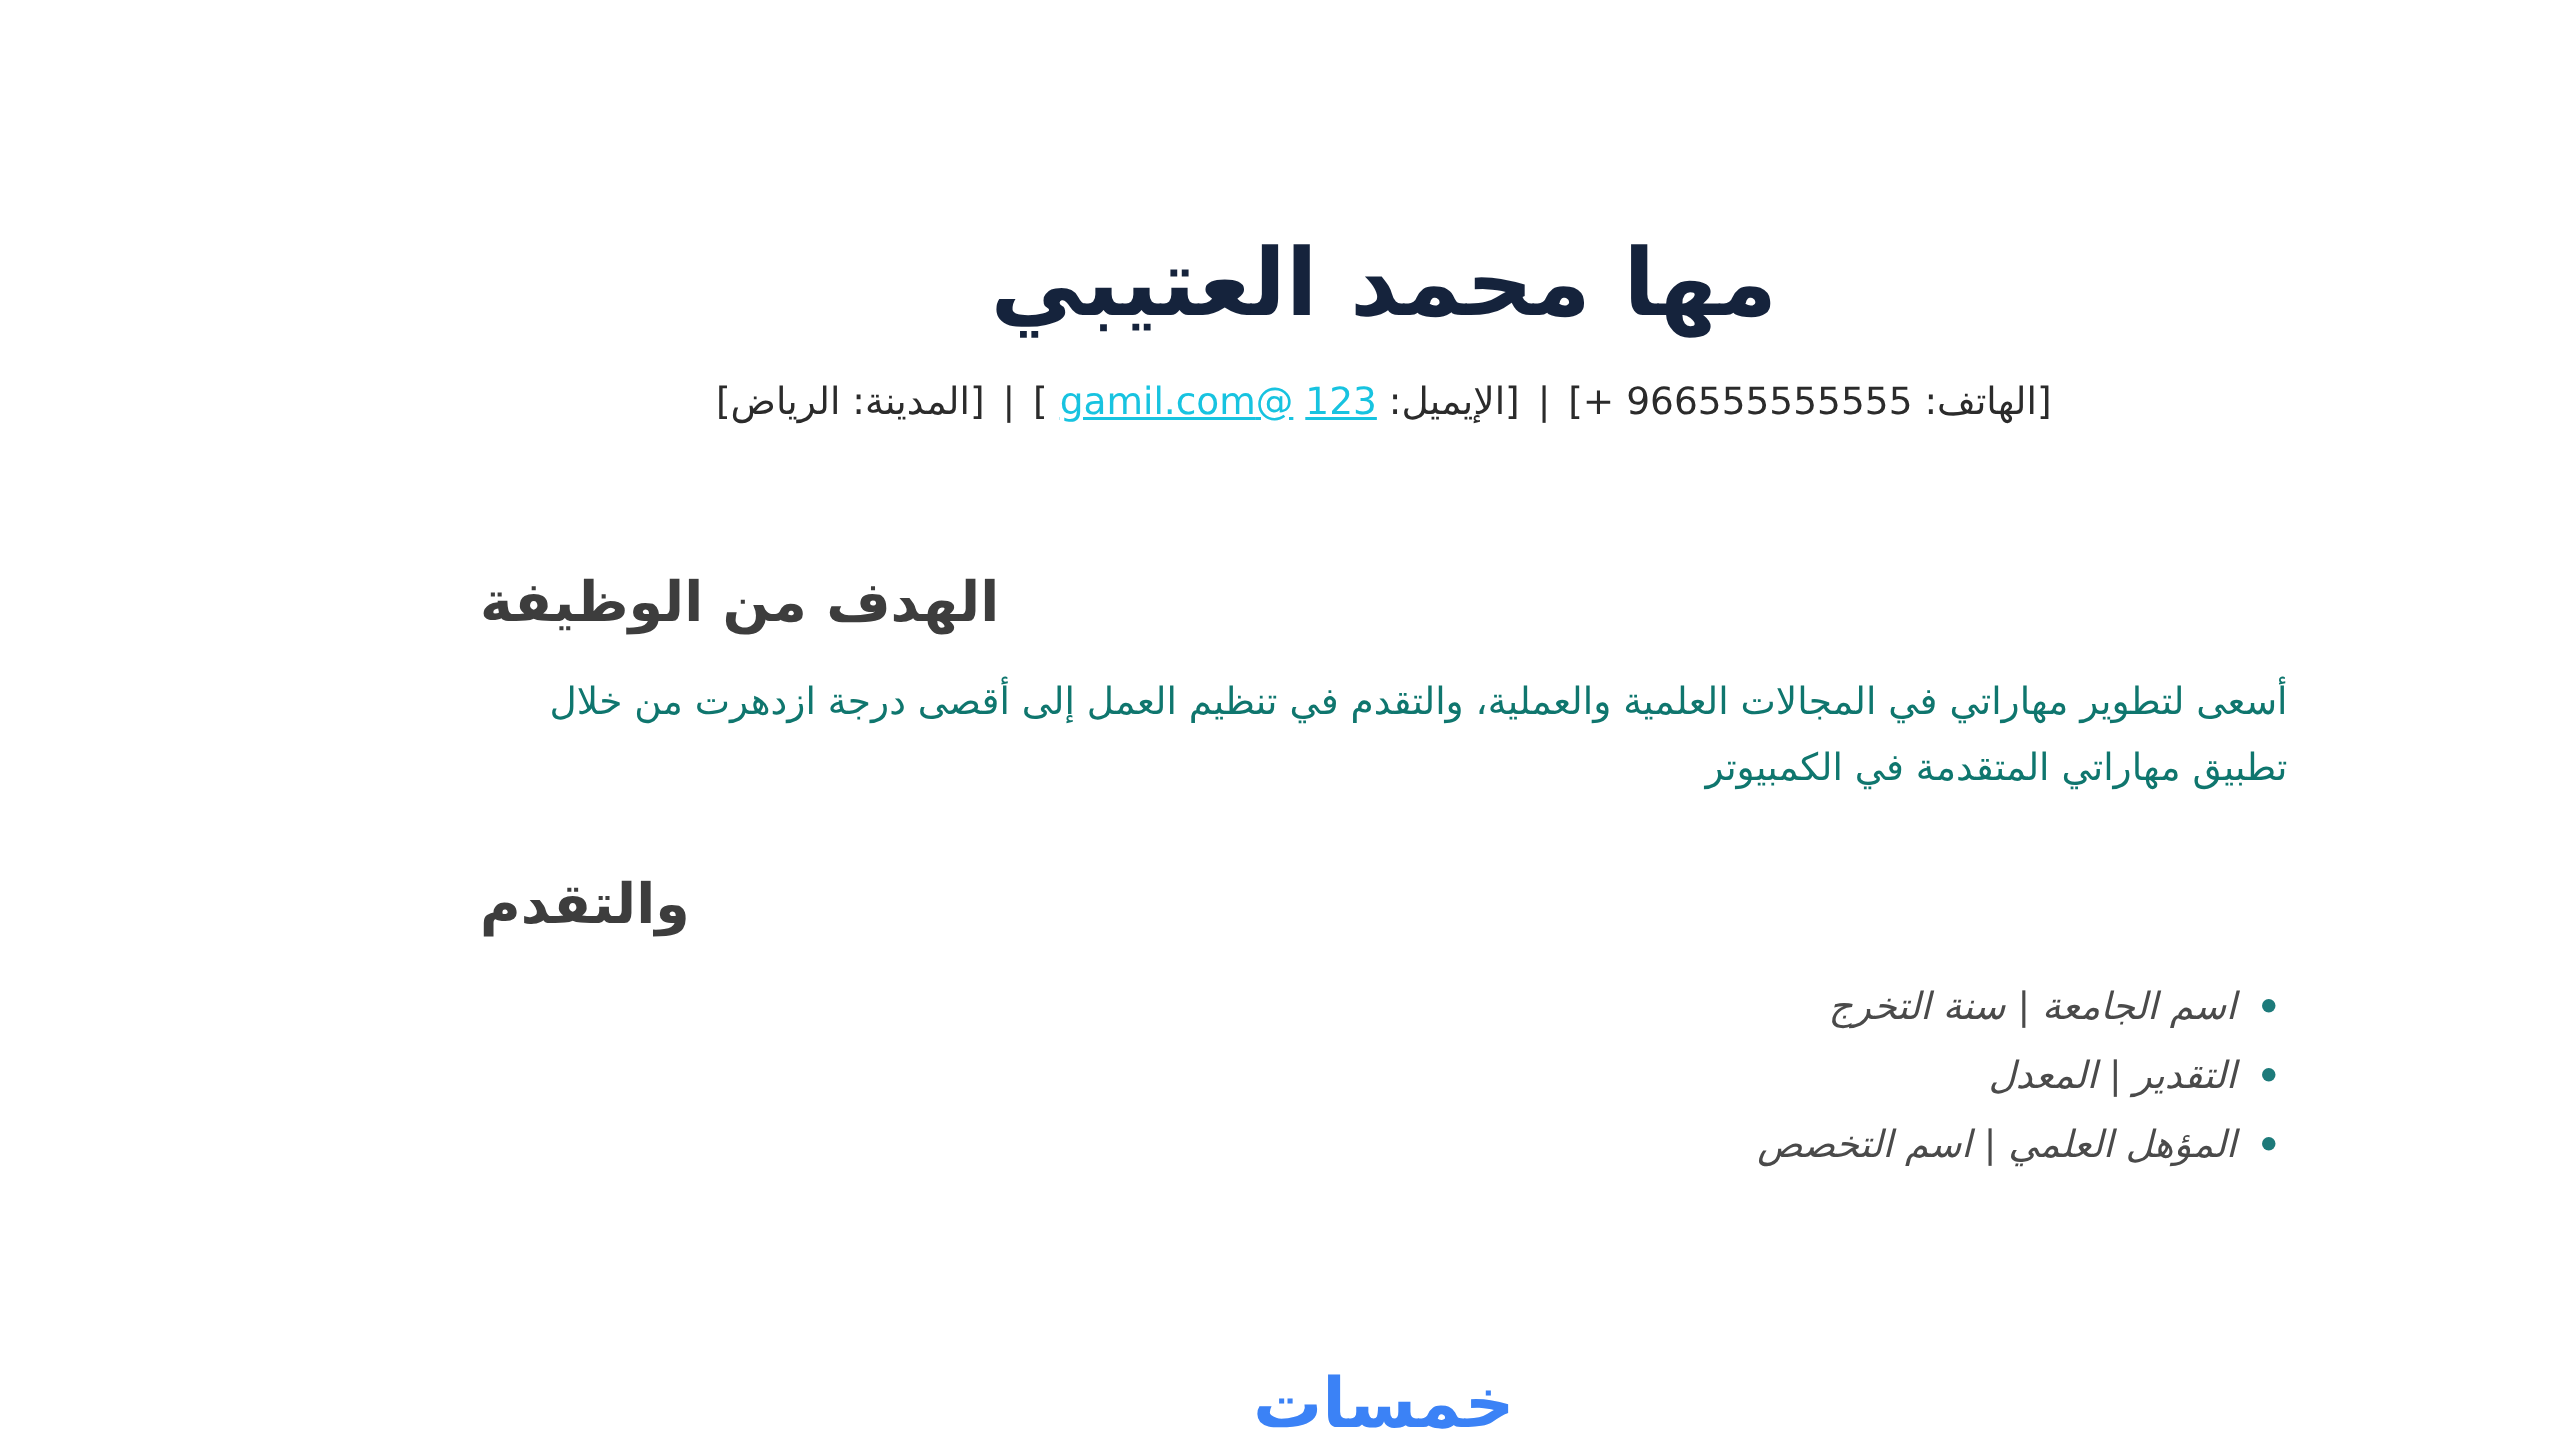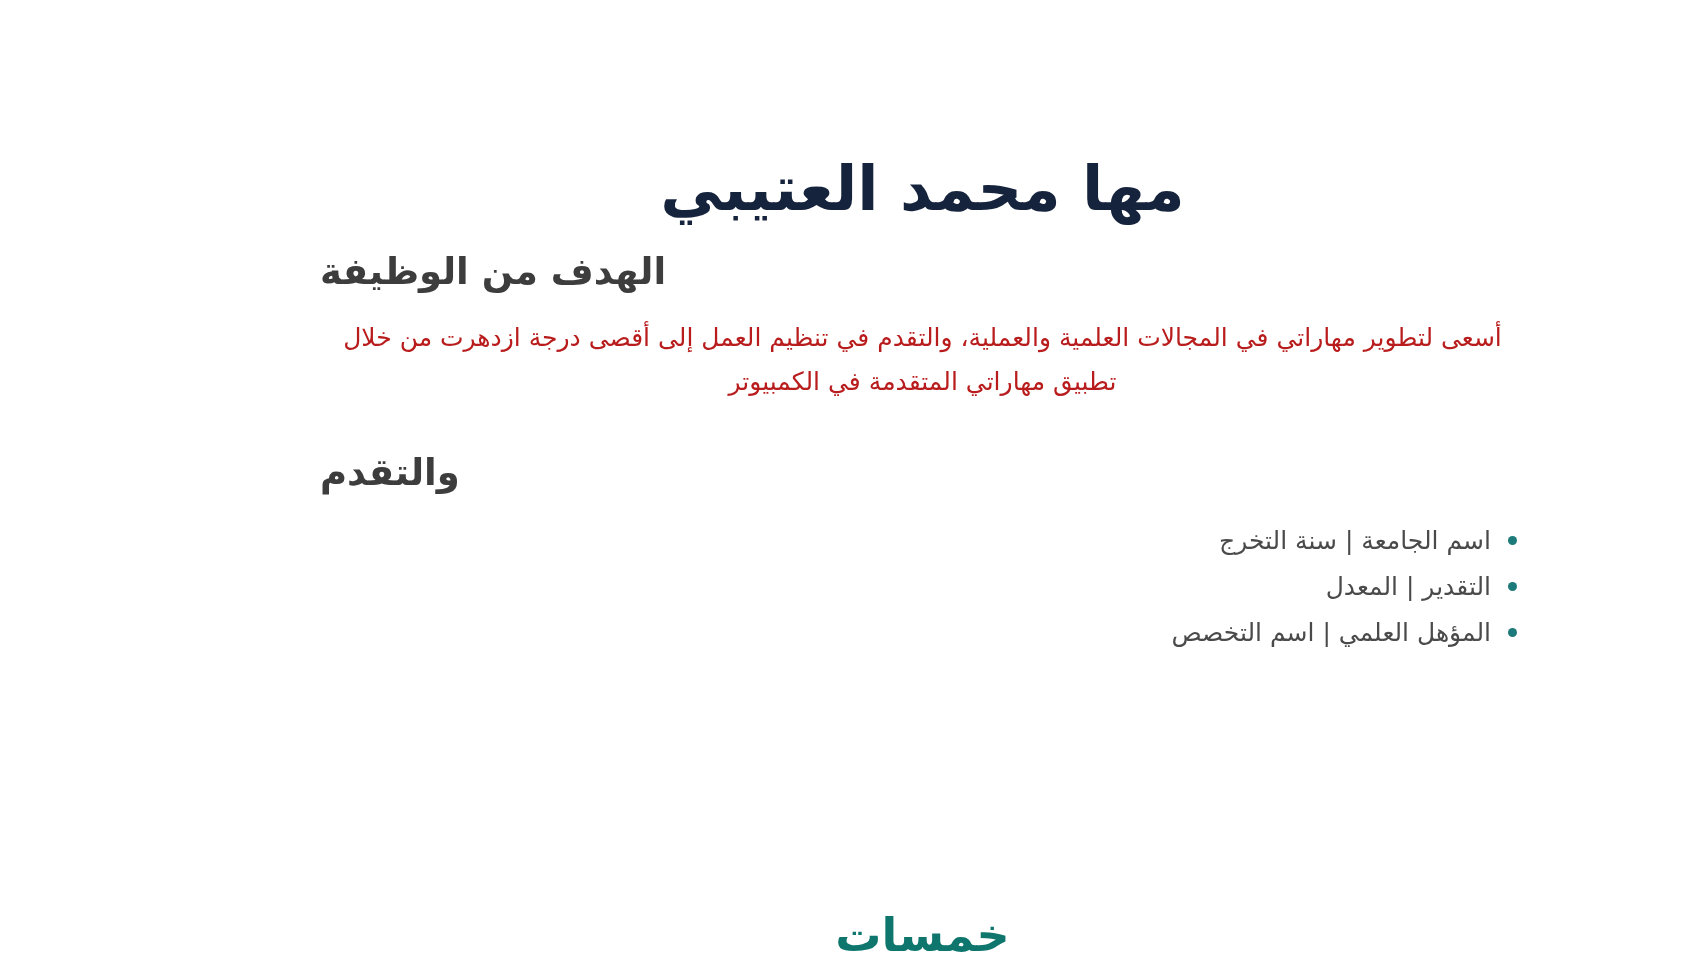--- a/index.html
+++ b/index.html
@@ -60,71 +60,82 @@
     font-size: 37px;
     font-weight: bold;
     color: #3d3d3d;
     margin: 0 0 22px 0;
     text-align: left;
     line-height: 1.2;
   }
   .section-body {
     font-size: 25px;
     line-height: 1.75;
-    color: #b91c1c;
-    text-align: center;
+    color: #0f766e;
+    text-align: right;
     margin: 0 0 48px 0;
   }
   .bullet-list {
     list-style: none;
     margin: 0 0 40px 0;
     padding: 0;
   }
   .bullet-list li {
     position: relative;
     font-size: 25px;
     line-height: 1.85;
     color: #4a4a4a;
     text-align: right;
     padding-right: 34px;
+    font-style: italic;
   }
   .bullet-list li::before {
     content: "";
     position: absolute;
     right: 8px;
     top: 18px;
     width: 9px;
     height: 9px;
     border-radius: 50%;
     background: #1d7a7a;
   }
   .watermark {
     position: absolute;
     left: 50%;
     transform: translateX(-50%);
     bottom: 8px;
     font-size: 46px;
     font-weight: bold;
-    color: #0f766e;
+    color: #3b82f6;
     letter-spacing: 2px;
     user-select: none;
     white-space: nowrap;
     text-align: center;
   }
   .edu-section { margin-top: 10px; }
 </style>
 </head>
 <body>
 
 <div class="page">
 
   <div class="doc">
 
     <h1 class="cv-name">مها محمد العتيبي</h1>
 
+    <div class="cv-contact">
+      <span>[الهاتف: 966555555555 +]</span>
+      <span class="sep">|</span>
+      <span>[الإيميل:</span>
+      <a class="link" href="#">123</a>
+      <a class="link" href="#">@gamil.com</a>
+      <span>]</span>
+      <span class="sep">|</span>
+      <span>[المدينة: الرياض]</span>
+    </div>
 
     <h2 class="section-title">الهدف من الوظيفة</h2>
     <p class="section-body">أسعى لتطوير مهاراتي في المجالات العلمية والعملية، والتقدم في تنظيم العمل إلى أقصى درجة ازدهرت من خلال تطبيق مهاراتي المتقدمة في الكمبيوتر</p>
 
     <h2 class="section-title edu-section">والتقدم</h2>
     <ul class="bullet-list">
       <li>اسم الجامعة | سنة التخرج</li>
       <li>التقدير | المعدل</li>
       <li>المؤهل العلمي | اسم التخصص</li>
     </ul>

